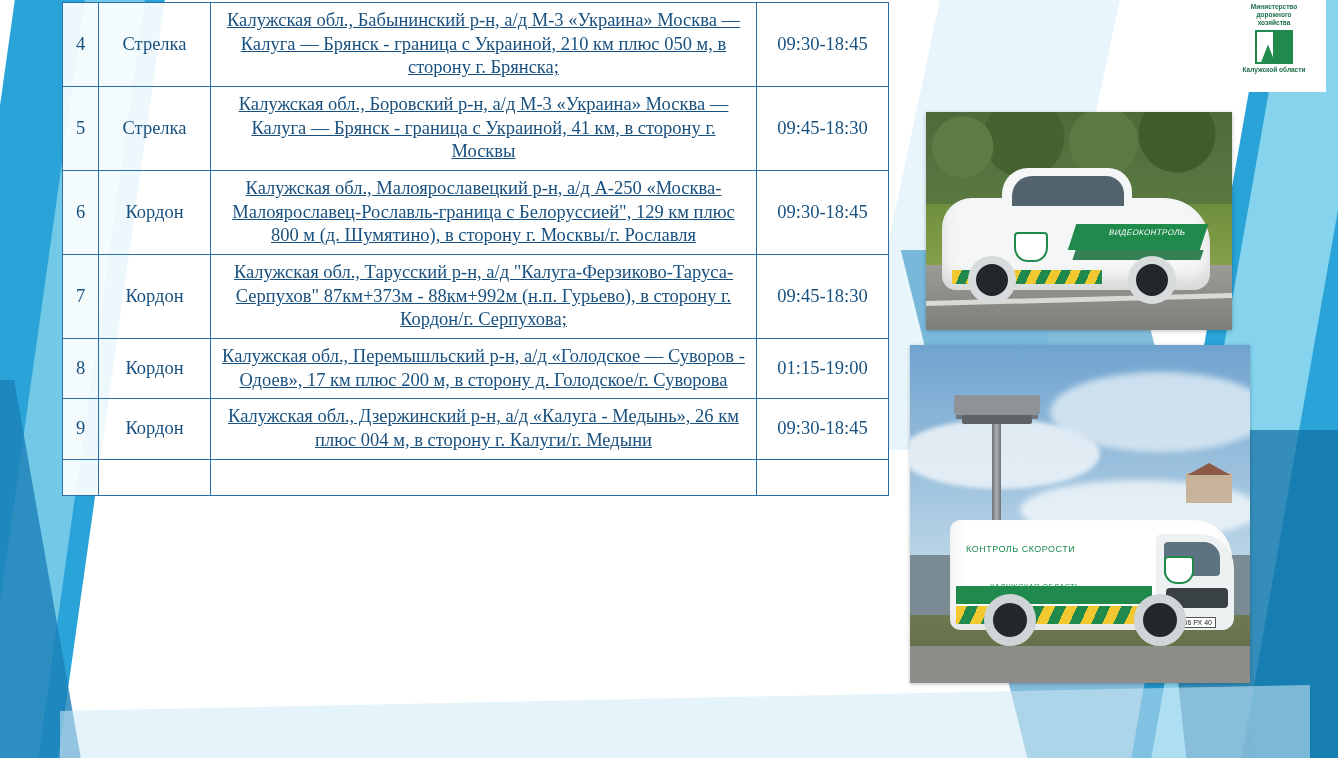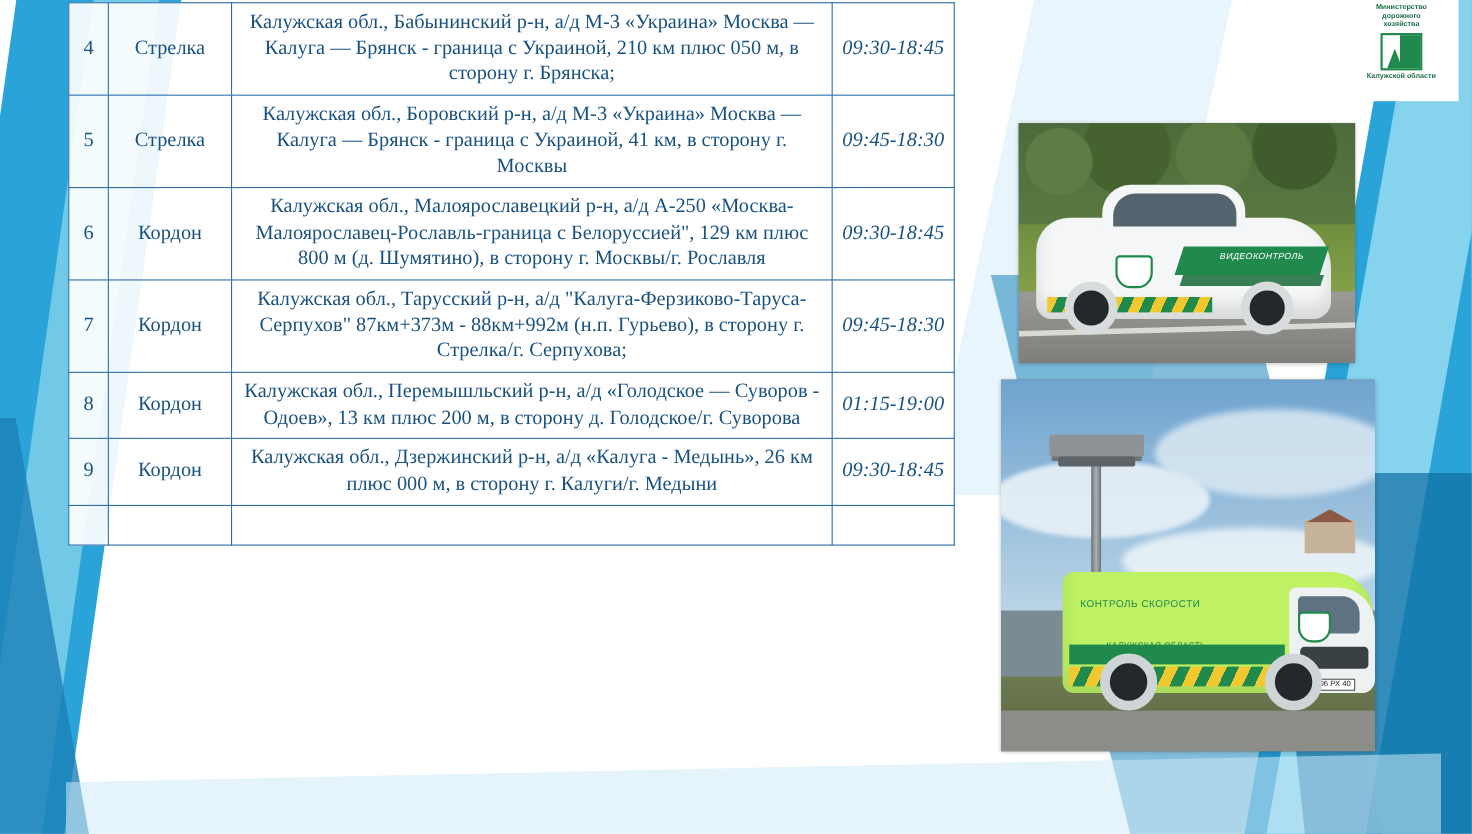--- a/index.html
+++ b/index.html
@@ -74,22 +74,22 @@
     border: 1px solid #2c6fa8;
     color: #18507f;
     font-size: 18.5px;
     line-height: 1.28;
     text-align: center;
     vertical-align: middle;
     padding: 6px 8px;
   }
   td.col-num   { width: 36px;  font-size: 19px; }
   td.col-type  { width: 112px; font-size: 21px; }
-  td.col-addr  { width: 546px; text-align: center; padding: 8px 14px; }
-  td.col-time  { width: 111px; font-size: 18px; white-space: nowrap; font-style: italic; }
+  td.col-addr  { width: 546px; text-align: center; padding: 8px 14px; text-decoration: underline; }
+  td.col-time  { width: 132px; font-size: 18px; white-space: nowrap; }
   tr.tail-row td { height: 36px; }
 
   
   .photo {
     position: absolute;
     background: #7a8b93;
     overflow: hidden;
     box-shadow: 0 1px 4px rgba(0,0,0,.25);
   }
   .photo-1 { left: 926px; top: 112px;  width: 306px; height: 218px; }
@@ -146,22 +146,22 @@
               background: linear-gradient(90deg,#6d7377,#aab0b3,#6d7377); }
   .p2-head  { position:absolute; left:44px; top:50px; width:86px; height:20px;
               background:#8d9396; border-radius:3px;
               box-shadow: 0 6px 0 -2px #6f7578; }
   .p2-head2 { position:absolute; left:52px; top:70px; width:70px; height:9px;
               background:#5d6366; border-radius:2px; }
   .p2-ground{ position:absolute; left:0; bottom:0; width:100%; height:20%;
               background: linear-gradient(#6d7a52, #59663f); }
   .p2-road  { position:absolute; left:0; bottom:0; width:100%; height:11%;
               background:#8c8c88; }
-  .p2-van   { position:absolute; left:56px; top:175px; width:282px; height:110px;
-              background:#bef264; border-radius: 10px 38px 10px 10px;
+  .p2-van   { position:absolute; left:40px; top:175px; width:282px; height:110px;
+              background:#ffffff; border-radius: 10px 38px 10px 10px;
               box-shadow: inset 0 -14px 18px rgba(0,0,0,.10); }
   .p2-front { position:absolute; right:-2px; top:14px; width:78px; height:96px;
               background:#eef1f2; border-radius: 6px 34px 12px 6px; }
   .p2-wind  { position:absolute; right:12px; top:22px; width:56px; height:34px;
               background:#5d7382; border-radius: 4px 16px 4px 4px; }
   .p2-grill { position:absolute; right:4px; bottom:22px; width:62px; height:20px;
               background:#3a4145; border-radius:4px; }
   .p2-gstripe{position:absolute; left:6px; bottom:26px; width:196px; height:18px;
               background:#1f8a4c; }
   .p2-chev  { position:absolute; left:6px; bottom:6px; width:196px; height:18px;
@@ -257,33 +257,33 @@
         </tr>
         <tr>
           <td class="col-num">6</td>
           <td class="col-type">Кордон</td>
           <td class="col-addr">Калужская обл., Малоярославецкий р-н, а/д А-250 «Москва-Малоярославец-Рославль-граница с Белоруссией", 129 км плюс 800 м (д. Шумятино), в сторону г. Москвы/г. Рославля</td>
           <td class="col-time">09:30-18:45</td>
         </tr>
         <tr>
           <td class="col-num">7</td>
           <td class="col-type">Кордон</td>
-          <td class="col-addr">Калужская обл., Тарусский р-н,  а/д "Калуга-Ферзиково-Таруса-Серпухов" 87км+373м - 88км+992м (н.п. Гурьево), в сторону г. Стрелка/г. Серпухова;</td>
+          <td class="col-addr">Калужская обл., Тарусский р-н,  а/д "Калуга-Ферзиково-Таруса-Серпухов" 87км+373м - 88км+992м (н.п. Гурьево), в сторону г. Кордон/г. Серпухова;</td>
           <td class="col-time">09:45-18:30</td>
         </tr>
         <tr>
           <td class="col-num">8</td>
           <td class="col-type">Кордон</td>
-          <td class="col-addr">Калужская обл., Перемышльский р-н, а/д «Голодское — Суворов - Одоев», 13 км плюс 200 м, в сторону д. Голодское/г. Суворова</td>
+          <td class="col-addr">Калужская обл., Перемышльский р-н, а/д «Голодское — Суворов - Одоев», 17 км плюс 200 м, в сторону д. Голодское/г. Суворова</td>
           <td class="col-time">01:15-19:00</td>
         </tr>
         <tr>
           <td class="col-num">9</td>
           <td class="col-type">Кордон</td>
-          <td class="col-addr">Калужская обл., Дзержинский р-н, а/д «Калуга - Медынь», 26 км плюс 000 м, в сторону г. Калуги/г. Медыни</td>
+          <td class="col-addr">Калужская обл., Дзержинский р-н, а/д «Калуга - Медынь», 26 км плюс 004 м, в сторону г. Калуги/г. Медыни</td>
           <td class="col-time">09:30-18:45</td>
         </tr>
         <tr class="tail-row">
           <td class="col-num"></td>
           <td class="col-type"></td>
           <td class="col-addr"></td>
           <td class="col-time"></td>
         </tr>
       </tbody>
     </table>

